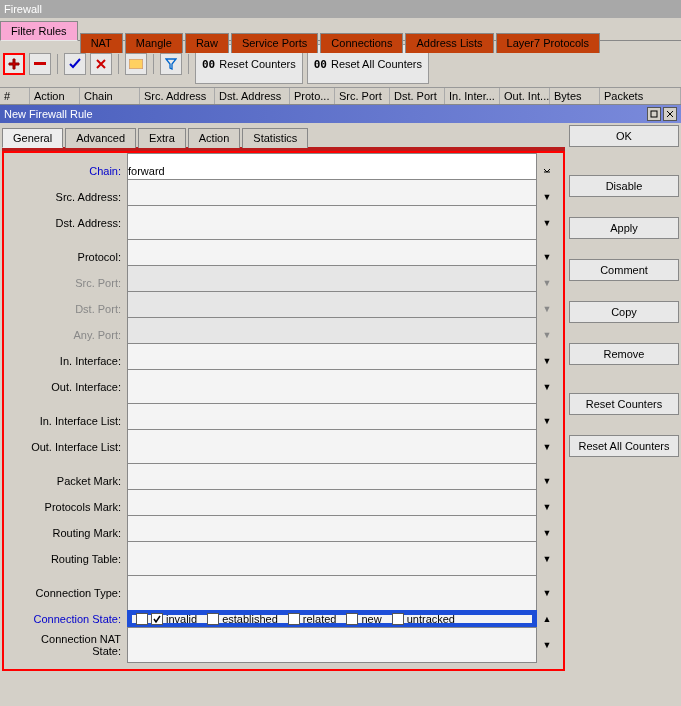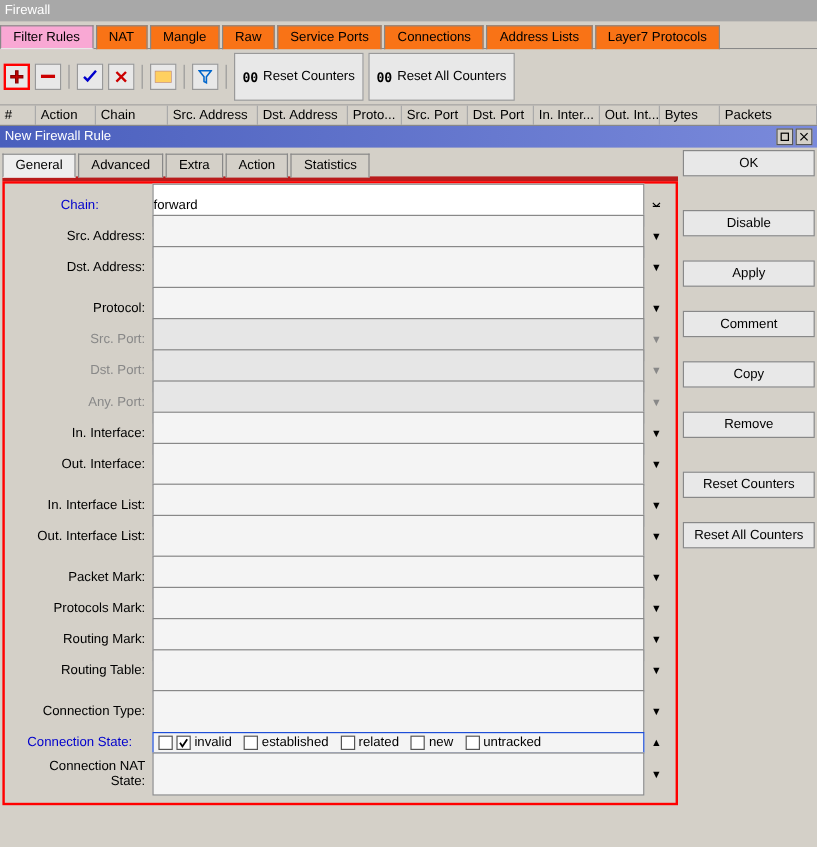--- a/index.html
+++ b/index.html
@@ -22,25 +22,25 @@
   .tabs {
     display: flex;
     background: #d4d0c8;
     border-bottom: 1px solid #888;
     padding-top: 2px;
   }
   .tab {
     padding: 3px 10px;
     border: 1px solid #888;
     border-bottom: none;
-    background: #f97316;
+    background: #c2410c;
     margin-right: 2px;
     cursor: pointer;
     position: relative;
-    top: 1px;
+    top: 13px;
   }
   .tab.active {
     background: #f9a8d4;
     border-bottom: 1px solid #e8e8e8;
     top: 1px;
   }
   .toolbar {
     display: flex;
     align-items: center;
     padding: 3px;
@@ -111,21 +111,21 @@
     border:2px solid red;
     padding:8px 8px;
   }
   .form-row {
     display:flex; align-items:center; margin-bottom:6px; height:20px;
   }
   .form-row.gap { margin-top:14px; }
   .form-label {
     width:115px; text-align:right; padding-right:6px; font-size:11px;
   }
-  .form-label.blue { color:#0000cc;text-align:center; }
+  .form-label.blue { color:#0000cc; }
   .form-label.grey { color:#888; }
   .form-input {
     flex:1; height:36px; border:1px solid #888; background:#f4f4f4;
     padding:0 0; font-size:11px;
   }
   .form-input.disabled { background:#e6e6e6; color:#888;}
   .form-input.white { background:#fff; }
   .dd {
     width:16px; height:18px; display:flex; align-items:center; justify-content:center;
     font-size:9px; cursor:pointer; margin-left:2px;
@@ -134,21 +134,21 @@
   .side-btns { width:110px; display:flex; flex-direction:column; gap:20px; }
   .side-btn {
     height:22px; border:1px solid #888; background:#e8e8e8;
     display:flex; align-items:center; justify-content:center; cursor:pointer;
     font-size:11px;
   }
   .cs-row {
     display:flex; align-items:center; height:20px; margin-bottom:6px;
   }
   .cs-area {
-    flex:1; height:18px; border:1px solid #1d4ed8; background:#f4f4f4;
+    flex:1; height:18px; border:5px solid #1d4ed8; background:#f4f4f4;
     display:flex; align-items:center; padding:0 4px; gap:10px;
   }
   .chk {
     width:12px; height:12px; border:1px solid #555; background:#fff;
     display:inline-flex; align-items:center; justify-content:center; font-size:9px;
   }
   .chk-pair { display:flex; align-items:center; gap:3px; }
   svg { display:block; }
 </style>
 </head>

